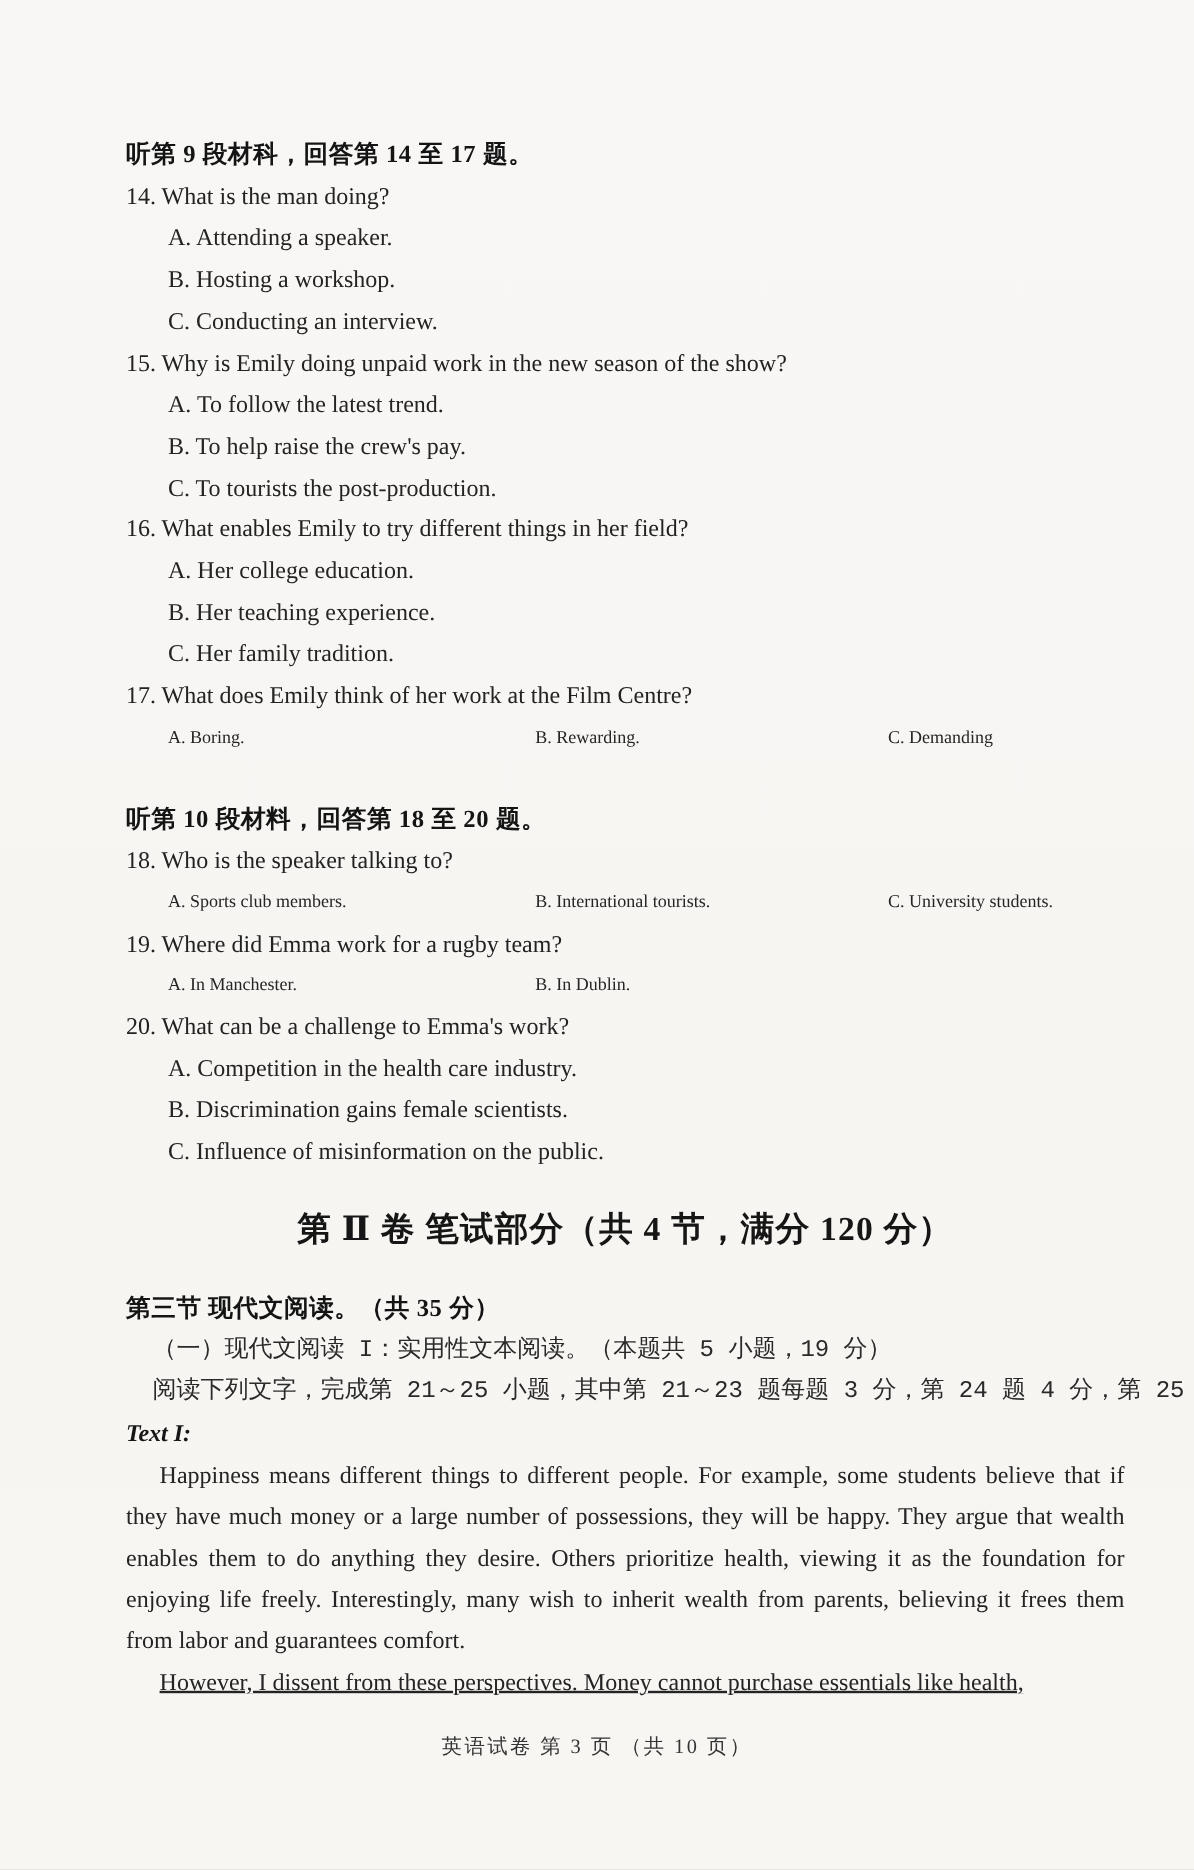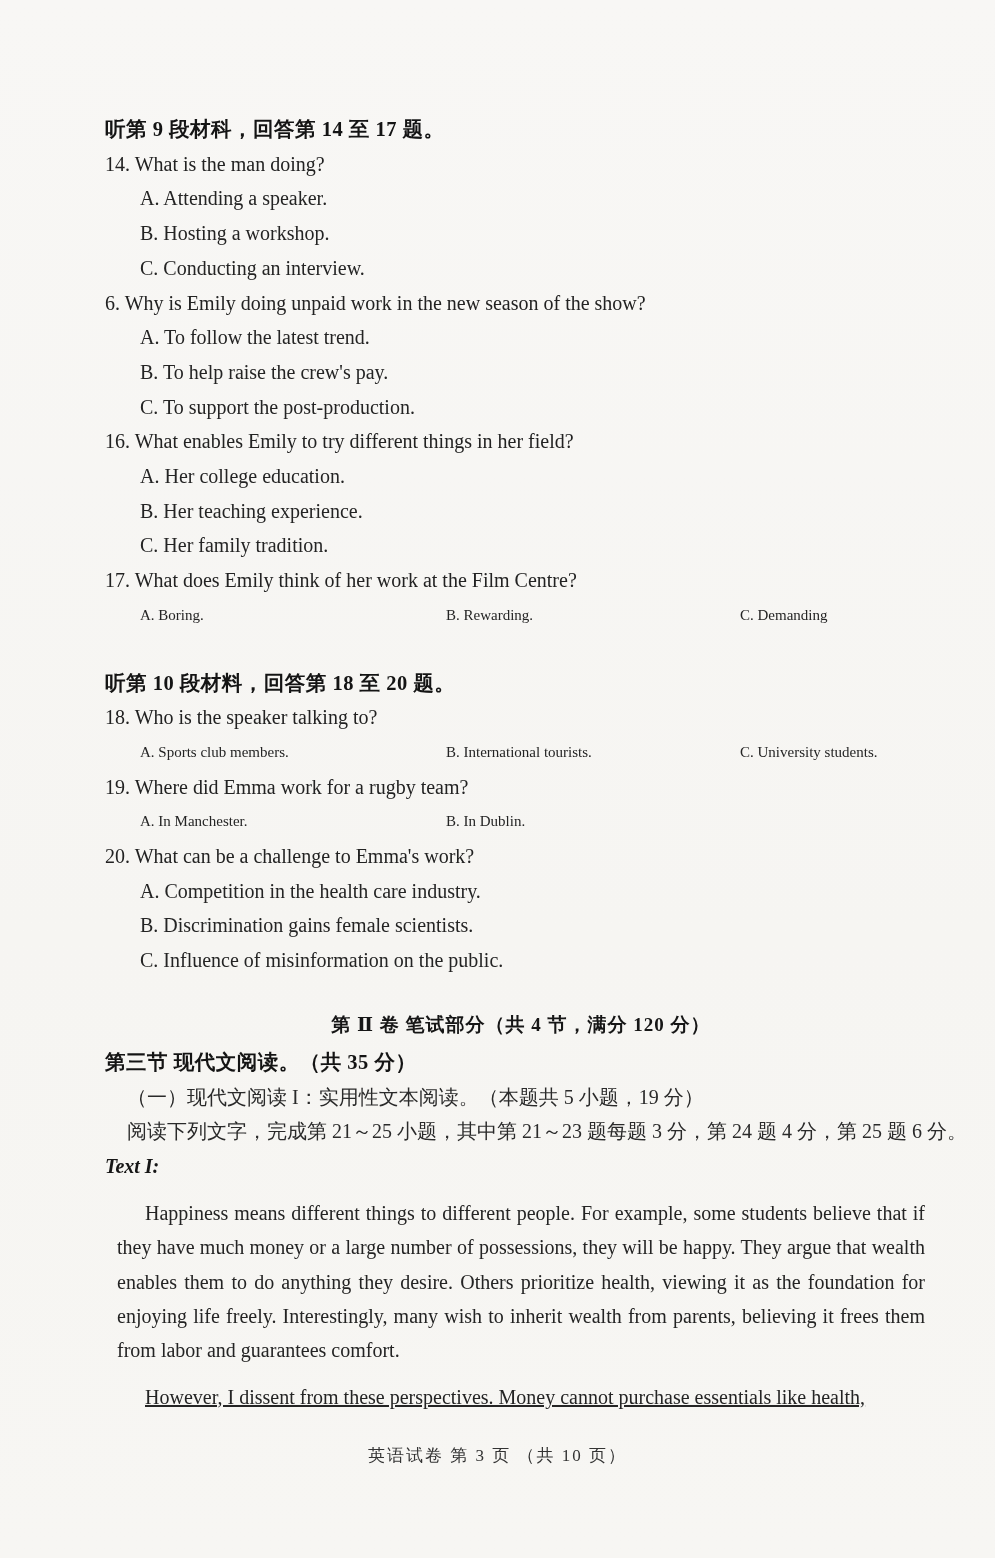--- a/index.html
+++ b/index.html
@@ -38,44 +38,45 @@
     grid-template-columns:306px 294px 1fr;
     margin-left:35px;
     line-height:34.7px;
     font-size:15px;
     white-space:nowrap;
     color:#242424;
   }
   .spacer-sm{height:33px;}
   .big-title{
     margin-top:27px;
+    margin-bottom:29px;
     text-align:center;
-    font-size:19px;
+    font-size:28px;
     font-weight:700;
     color:#161616;
     line-height:40px;
     letter-spacing:1px;
     white-space:nowrap;
   }
   .cn-sub{
     line-height:34.7px;
     font-size:20px;
     color:#2a2a2a;
     white-space:nowrap;
   }
-  .cn-sub.indent{padding-left:22px;}
+  .cn-sub.indent{padding-left:22px;font-family:Liberation Mono, monospace;}
   .text-label{
     font-weight:700;
     font-size:20px;
     line-height:34.7px;
     color:#161616;
     font-style:italic;
   }
   .para{
-    margin:12px;
+    margin:0;
     font-size:20px;
     line-height:34.4px;
     text-align:justify;
     text-indent:28px;
     color:#242424;
   }
   .para.last{margin-top:0;text-decoration:underline;}
   .footer{
     position:absolute;
     left:0;right:0;
@@ -93,24 +94,24 @@
 <div class="page">
   <div class="content">
 
     <div class="line cn-header">听第 9 段材科，回答第 14 至 17 题。</div>
 
     <div class="line stem">14. What is the man doing?</div>
     <div class="line opt">A. Attending a speaker.</div>
     <div class="line opt">B. Hosting a workshop.</div>
     <div class="line opt">C. Conducting an interview.</div>
 
-    <div class="line stem">6. Why is Emily doing unpaid work in the new season of the show?</div>
+    <div class="line stem">15. Why is Emily doing unpaid work in the new season of the show?</div>
     <div class="line opt">A. To follow the latest trend.</div>
     <div class="line opt">B. To help raise the crew's pay.</div>
-    <div class="line opt">C. To support the post-production.</div>
+    <div class="line opt">C. To tourists the post-production.</div>
 
     <div class="line stem">16. What enables Emily to try different things in her field?</div>
     <div class="line opt">A. Her college education.</div>
     <div class="line opt">B. Her teaching experience.</div>
     <div class="line opt">C. Her family tradition.</div>
 
     <div class="line stem">17. What does Emily think of her work at the Film Centre?</div>
     <div class="opt-row">
       <span>A. Boring.</span>
       <span>B. Rewarding.</span>

